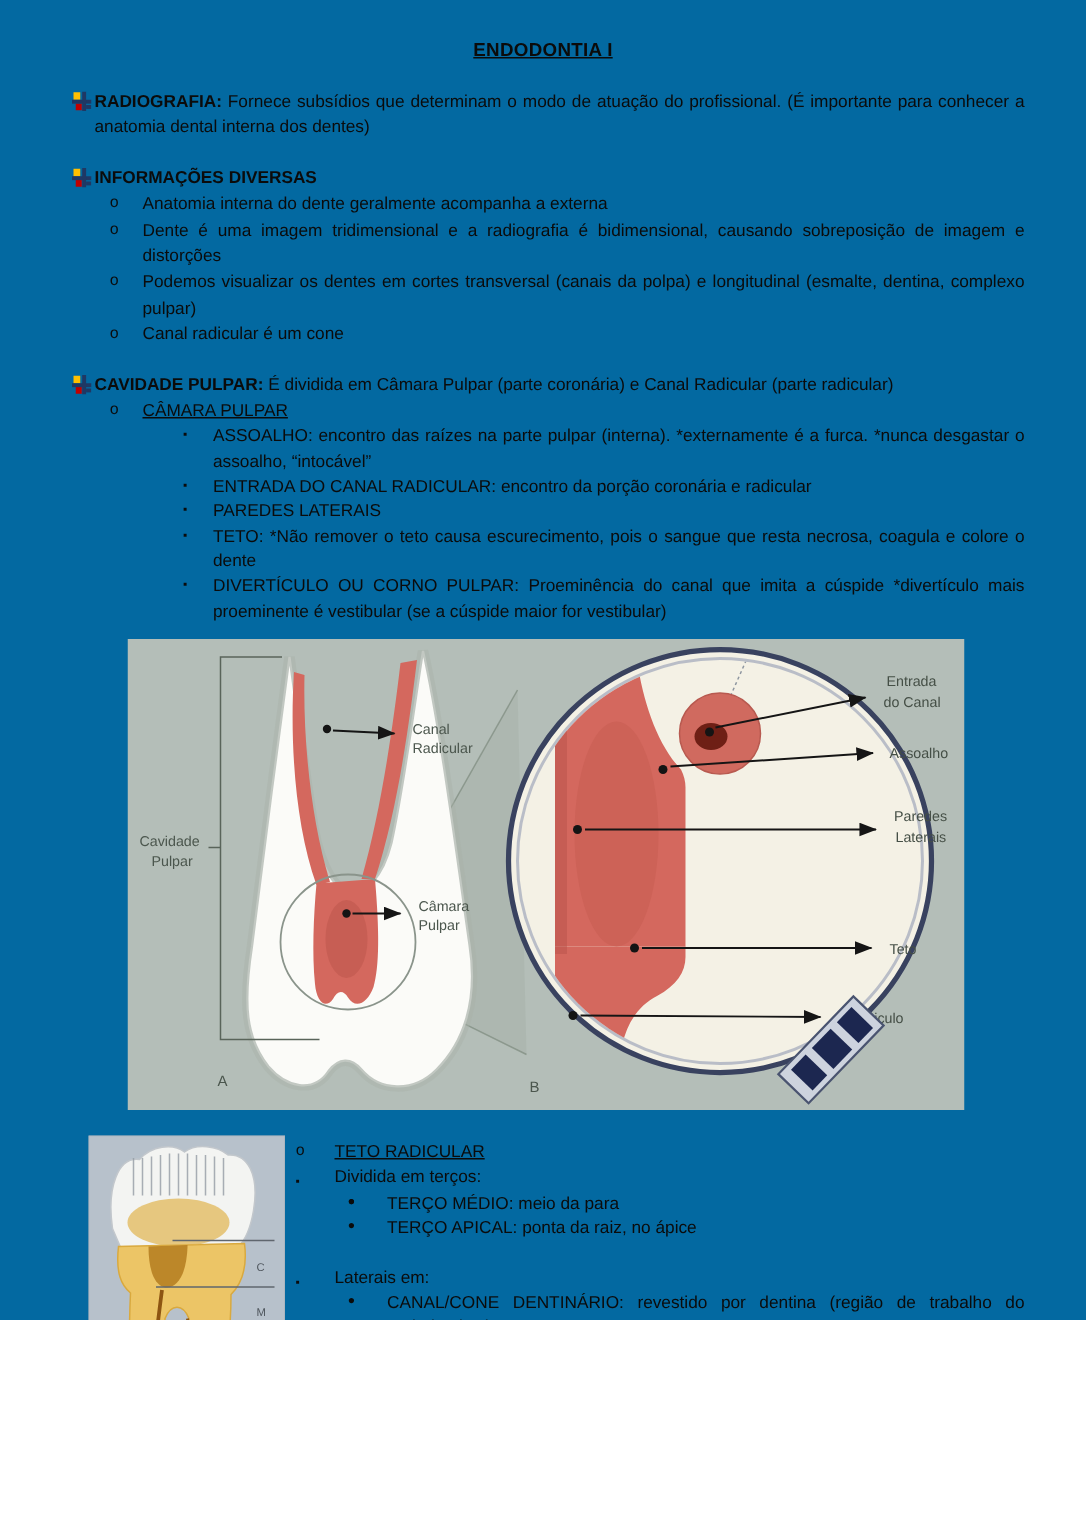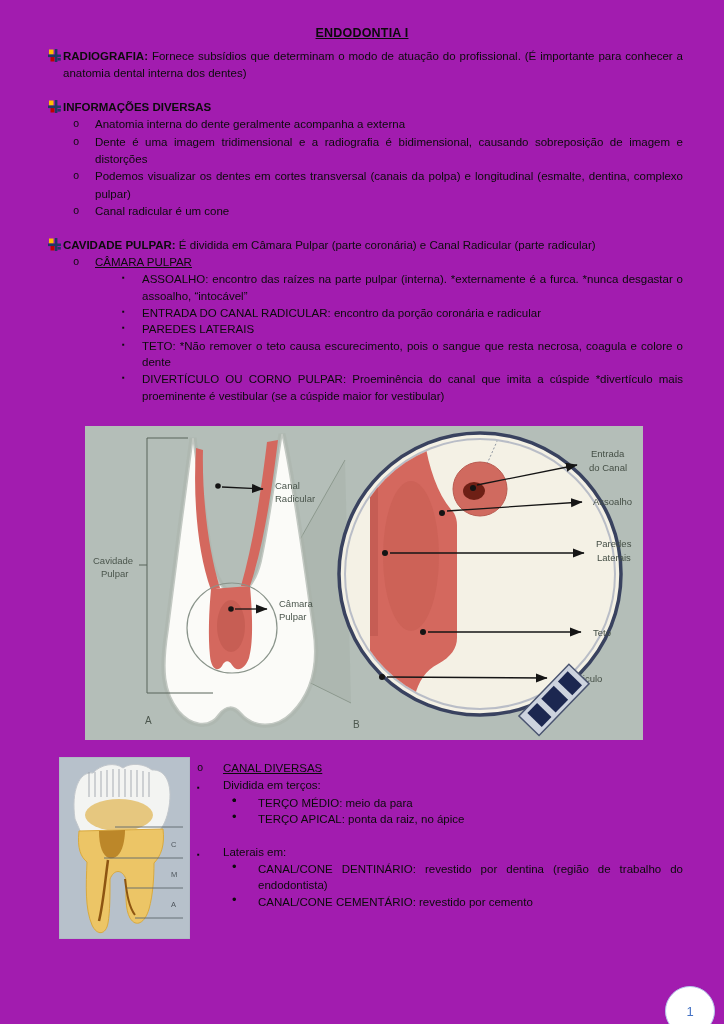--- a/index.html
+++ b/index.html
@@ -1,25 +1,25 @@
 <!DOCTYPE html>
 <html><head>
 <meta charset="utf-8">
 <style>
   html,body{margin:0;padding:0;background:#ffffff;}
-  .page{position:relative;width:724px;height:1024px;background:#a21caf;overflow:hidden;
+  .page{position:relative;width:724px;height:880px;background:#0369a1;overflow:hidden;
         font-family:"Liberation Sans",sans-serif;font-size:11.5px;color:#0b0b0b;}
   .doc-title{margin-top:26px;text-align:center;font-weight:bold;text-decoration:underline;
              font-size:12.5px;letter-spacing:.2px;}
   .subtitle-bar{margin:14px 41px 0 47px;background:#F4B183;text-align:center;font-weight:bold;
                 text-decoration:underline;font-size:12px;height:19px;line-height:19px;}
   .text-body{margin-right:41px;}
   .block{position:relative;line-height:17.4px;}
   .block.gap{margin-top:16px;}
-  .L1{padding-left:63px;margin-top:8px;}
+  .L1{padding-left:63px;margin-top:20px;}
   .L2{padding-left:95px;}
   .L3{padding-left:142px;line-height:16.6px;}
   .B0{padding-left:223px;}
   .B1{padding-left:258px;line-height:16.4px;}
   .justify{text-align:justify;}
   .u .rest{text-decoration:underline;text-align:right;}
   .marker{position:absolute;top:0;}
   .L1>.marker{left:48px;top:1px;}
   .L2>.marker{left:73px;}
   .L3>.marker{left:122px;top:-1px;}
@@ -213,21 +213,21 @@
       <line x1="76" y1="161" x2="124" y2="161"></line>
     </g>
     <text x="112" y="90" font-size="7.5" fill="#4e555c">C</text>
     <text x="112" y="120" font-size="7.5" fill="#4e555c">M</text>
     <text x="112" y="150" font-size="7.5" fill="#4e555c">A</text>
   </svg>
 
   <div class="bottom">
     <div class="bottom-text">
       <div class="block B0 u">
-          <span class="marker m-o">o</span><b class="lead"></b><span class="rest">CANAL DIVERSAS</span>
+          <span class="marker m-o">o</span><b class="lead"></b><span class="rest">TETO RADICULAR</span>
         </div>
         <div class="block B0">
           <span class="marker m-sq">▪</span><b class="lead"></b><span class="rest">Dividida em terços:</span>
         </div>
         <div class="block B1">
           <span class="marker m-dot">•</span><b class="lead"></b>
         </div>
         <div class="block B1">
           <span class="marker m-dot">•</span><b class="lead"></b><span class="rest">TERÇO MÉDIO: meio da para</span>
         </div>

